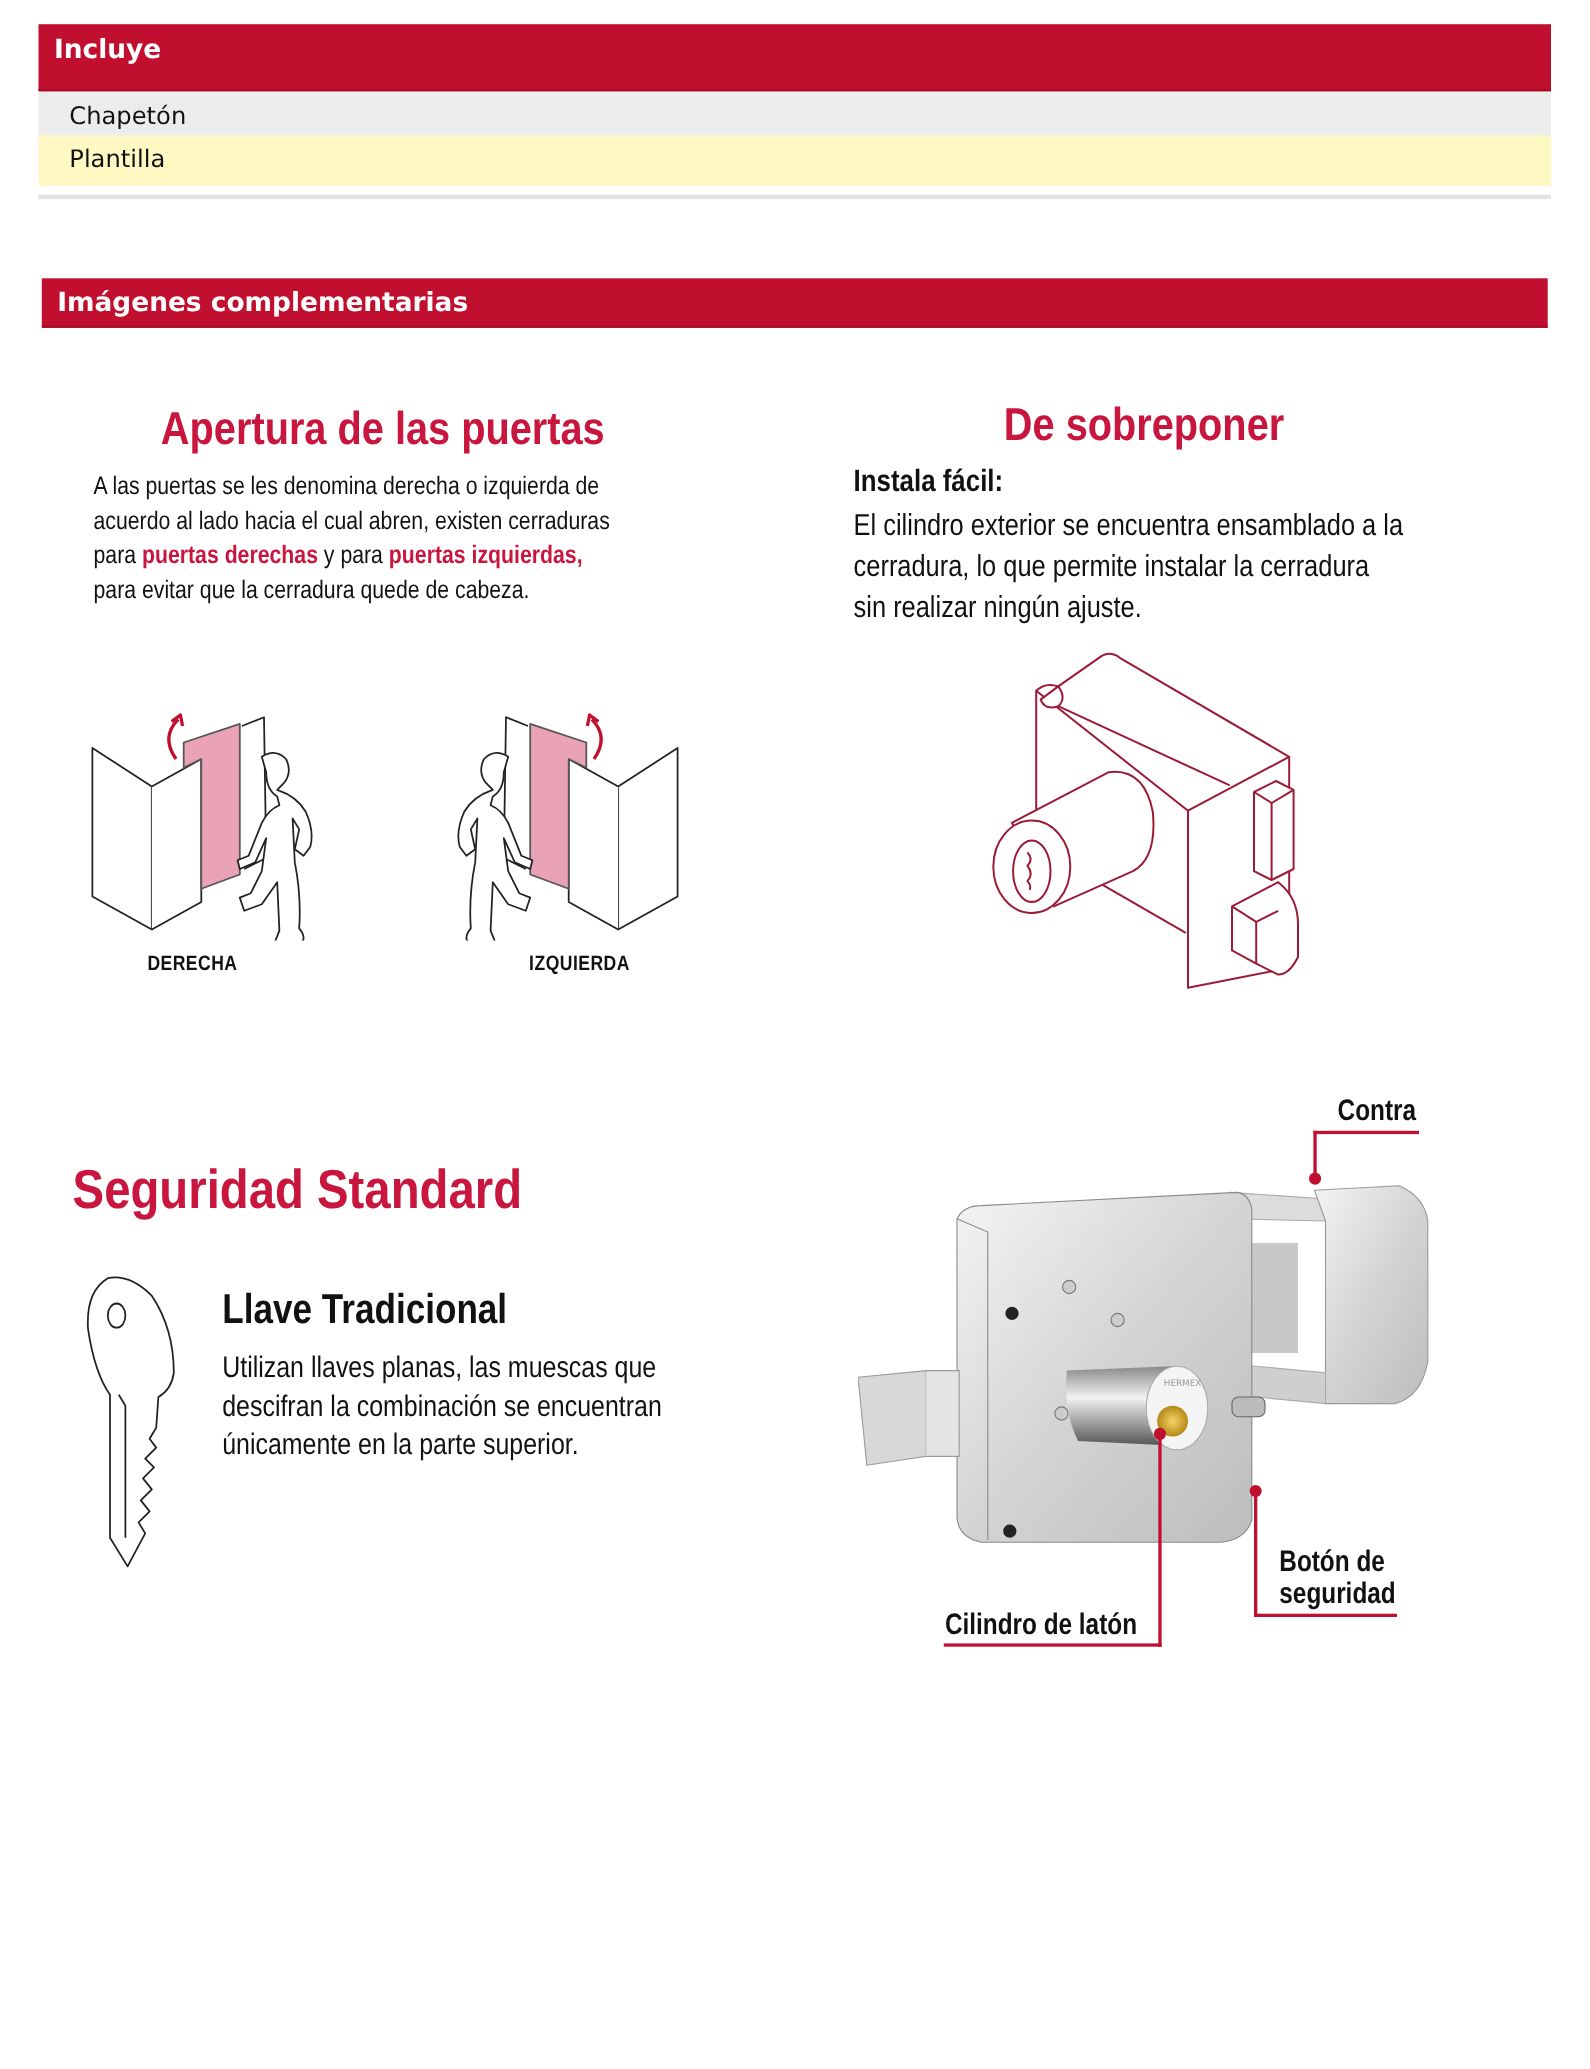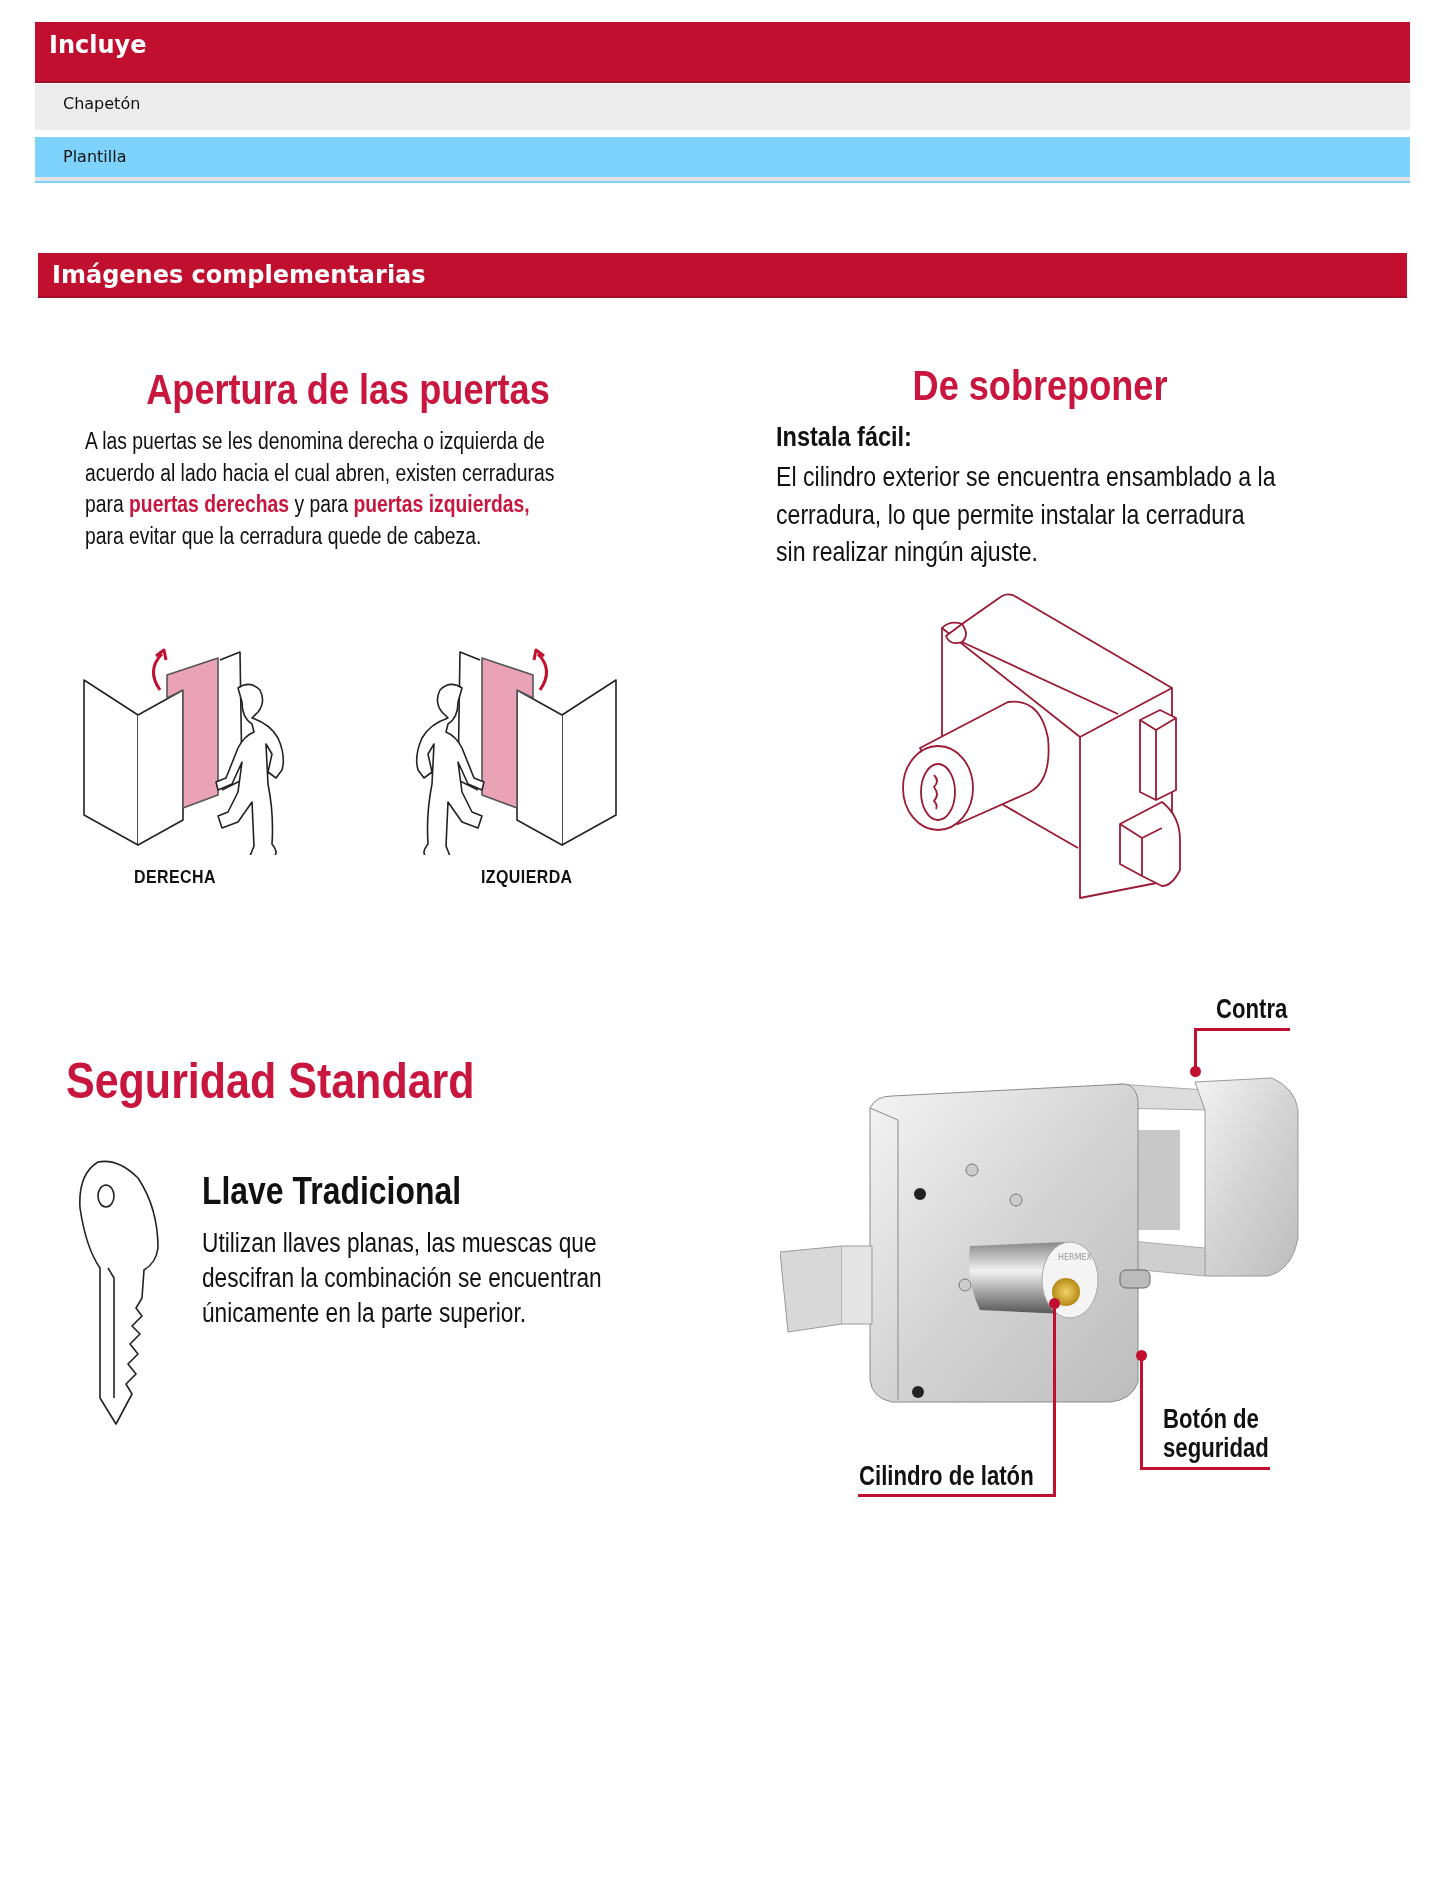--- a/index.html
+++ b/index.html
@@ -6,23 +6,23 @@
   body { width: 1445px; height: 1881px; position: relative; overflow: hidden;
          font-family: "DejaVu Sans", sans-serif; color: #111; }
   .abs { position: absolute; }
   .bar { background: #c1102f; color: #fff; font-weight: bold;
          border-bottom: 2px solid #a30d27; box-sizing: border-box; }
   .bar-incluye { left: 35px; top: 22px; width: 1375px; height: 61px;
                  font-size: 24px; padding: 9px 0 0 14px; }
   .bar-imagenes { left: 38px; top: 253px; width: 1369px; height: 45px;
                   font-size: 24px; padding: 8px 11px 0 14px; }
   .row { left: 35px; width: 1375px; height: 46px; box-sizing: border-box;
-         font-size: 16px; padding: 10px 0 0 28px; color: #111; }
+         font-size: 22px; padding: 10px 0 0 28px; color: #111; }
   .row-0 { top: 84px; background: #ececec; }
-  .row-1 { top: 137px; background: #7dd3fc; }
+  .row-1 { top: 123px; background: #fef9c3; }
   .row-divider { left: 35px; top: 177px; width: 1375px; height: 4px; background: #e2e2e2; }
 
   .cond { font-family: "Liberation Sans", sans-serif; }
   .red { color: #c8163f; }
   .title-apertura { left: 60px; top: 366px; width: 576px; text-align: center;
                     font-size: 42px; font-weight: bold; transform: scaleX(0.86); transform-origin: center; }
   .para-apertura { left: 85px; top: 426px; width: 560px; font-size: 23px; line-height: 31.5px;
                    transform: scaleX(0.84); transform-origin: left top; white-space: nowrap; }
   .para-apertura b { color: #c8163f; }
   .title-sobreponer { left: 780px; top: 362px; width: 520px; text-align: center;

